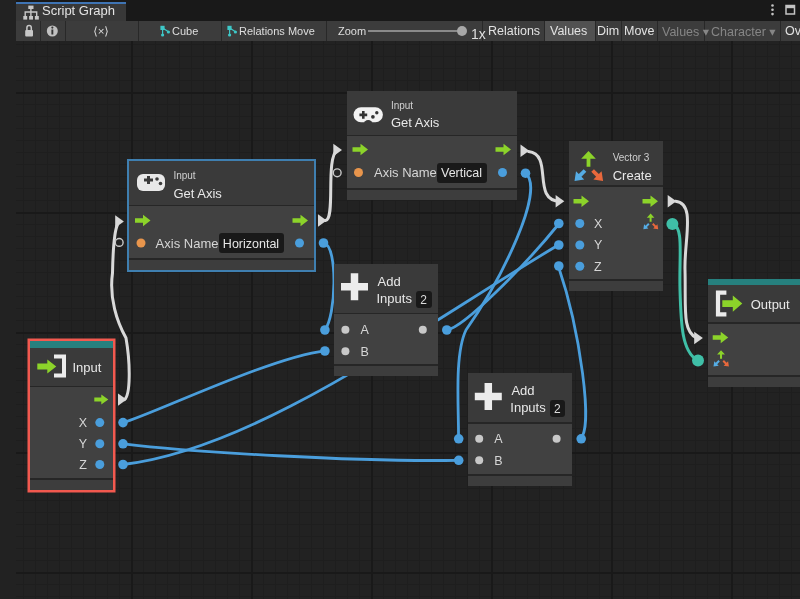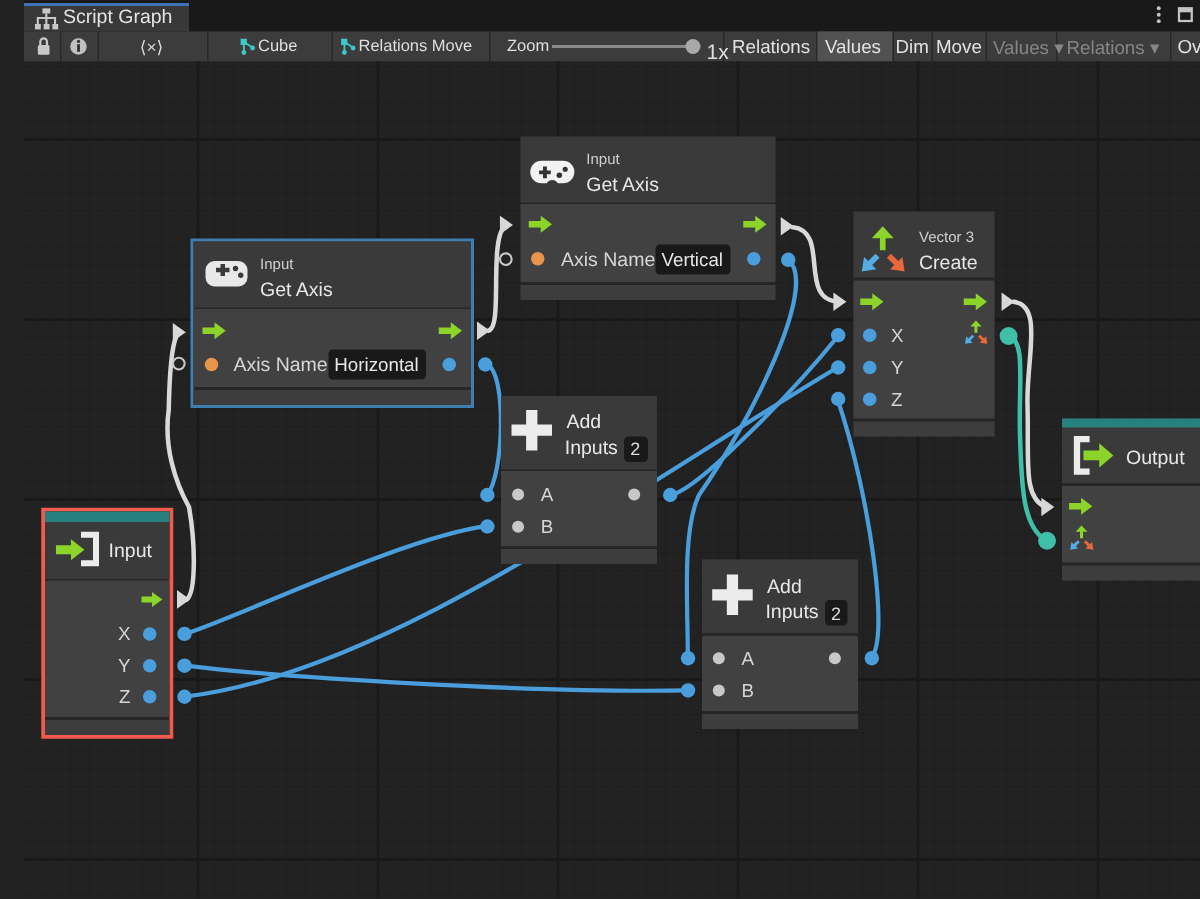--- a/index.html
+++ b/index.html
@@ -63,21 +63,21 @@
   <div class="abs sep" style="left:763.5px"></div>
   <div class="abs tbt" style="left:156px">Cube</div>
   <div class="abs tbt" style="left:223px">Relations Move</div>
   <div class="abs tbt" style="left:322px">Zoom</div>
   <div class="abs tbt" style="left:455px;font-size:14px;top:26px">1x</div>
   <div class="abs tbb" style="left:472px">Relations</div>
   <div class="abs tbb" style="left:534px">Values</div>
   <div class="abs tbb" style="left:581px">Dim</div>
   <div class="abs tbb" style="left:608px">Move</div>
   <div class="abs tbtd" style="left:646px">Values ▾</div>
-  <div class="abs tbtd" style="left:695px">Relations ▾</div>
+  <div class="abs tbtd" style="left:695px">Character ▾</div>
   <div class="abs tbb" style="left:769px">Overv</div>
 
   <div class="abs" id="canvas"></div>
 
   <div class="node" style="left:330.5px;top:90.5px;width:170px;height:109.5px;">
     <div class="nh" style="top:0;height:44px"></div>
     <div class="nb" style="top:45.5px;height:52px"></div>
     <div class="nf" style="top:99.5px;height:10px"></div>
     <div class="field" style="left:90.5px;top:72px;width:50px;height:20px"></div>
   </div>

